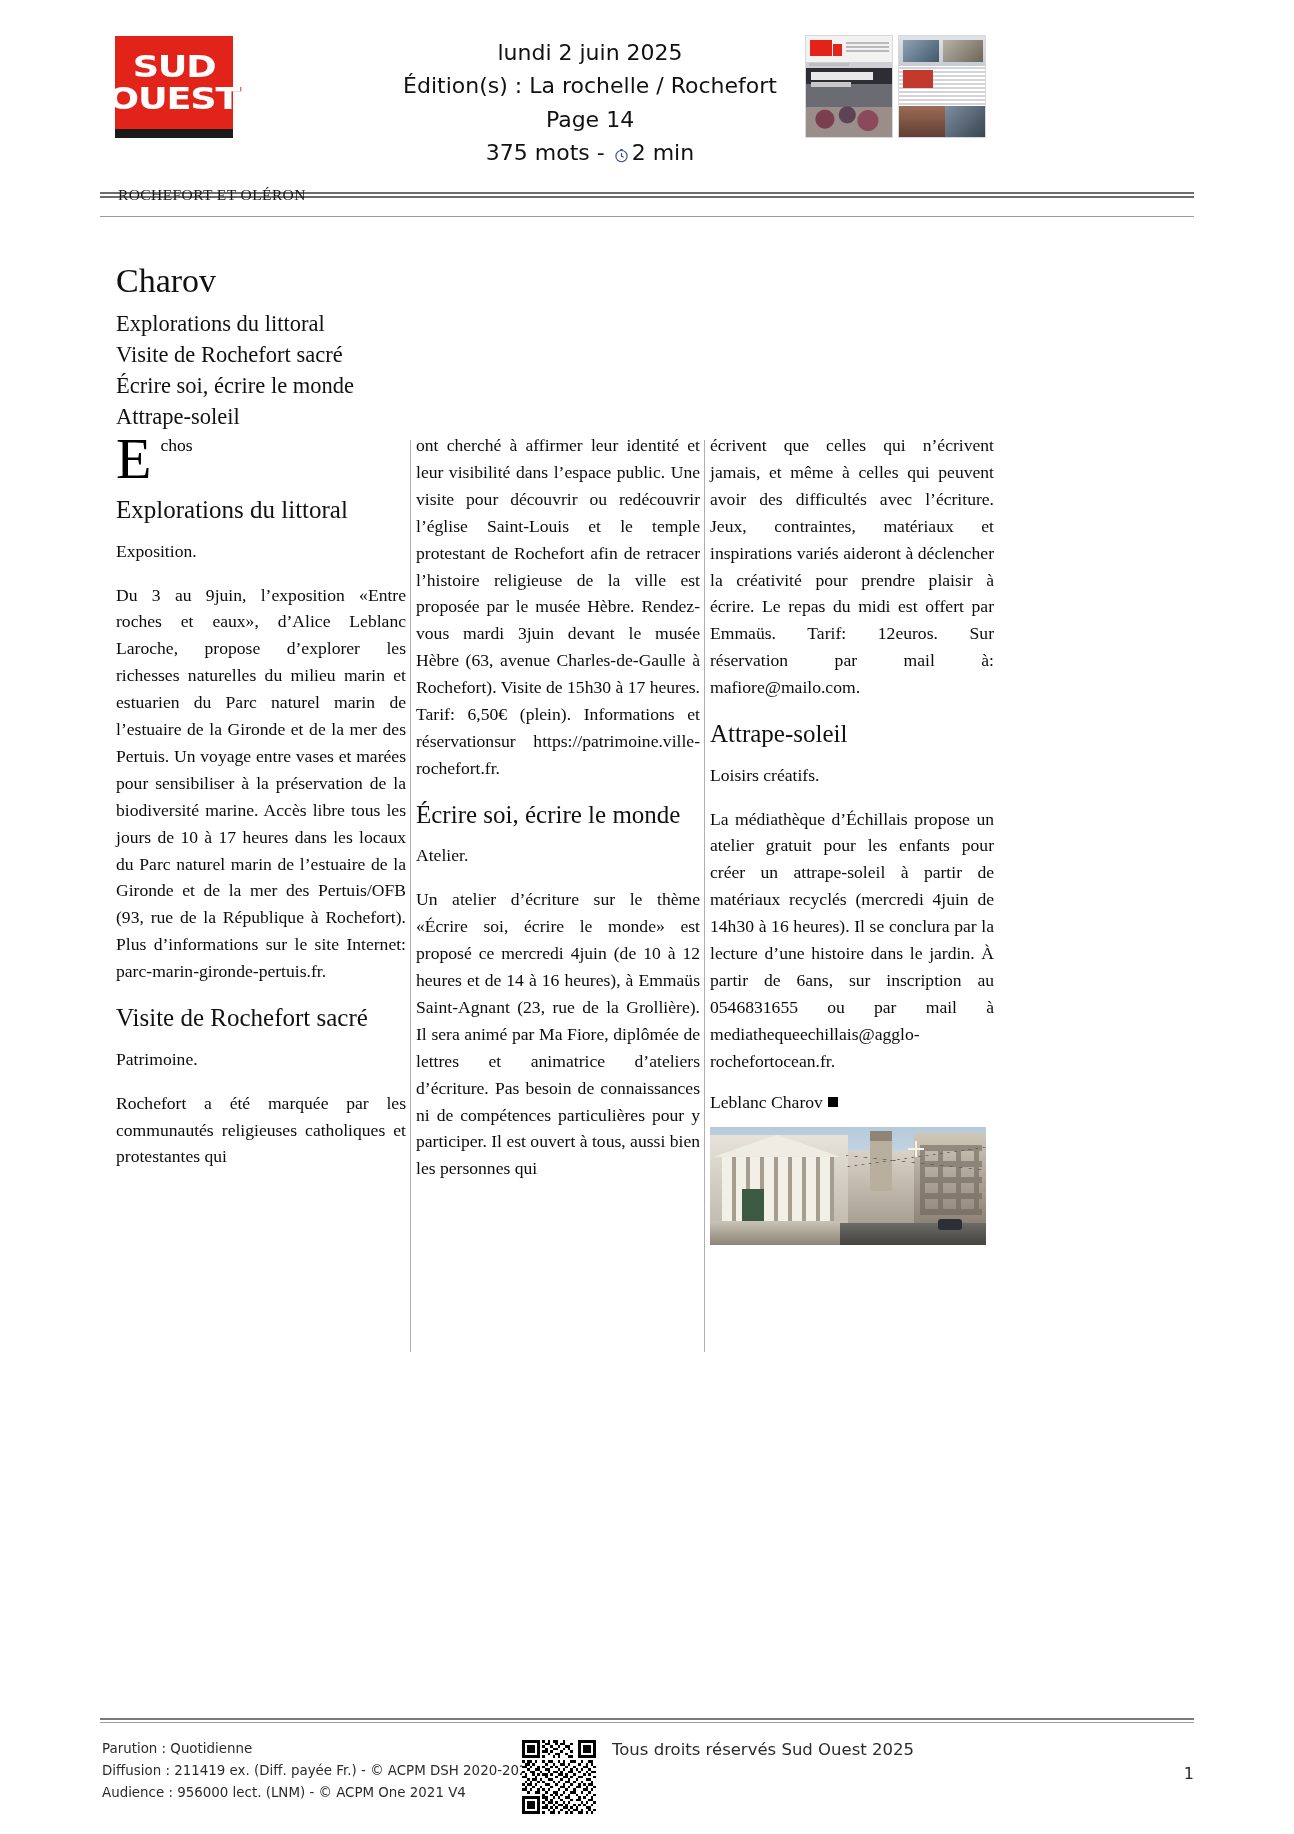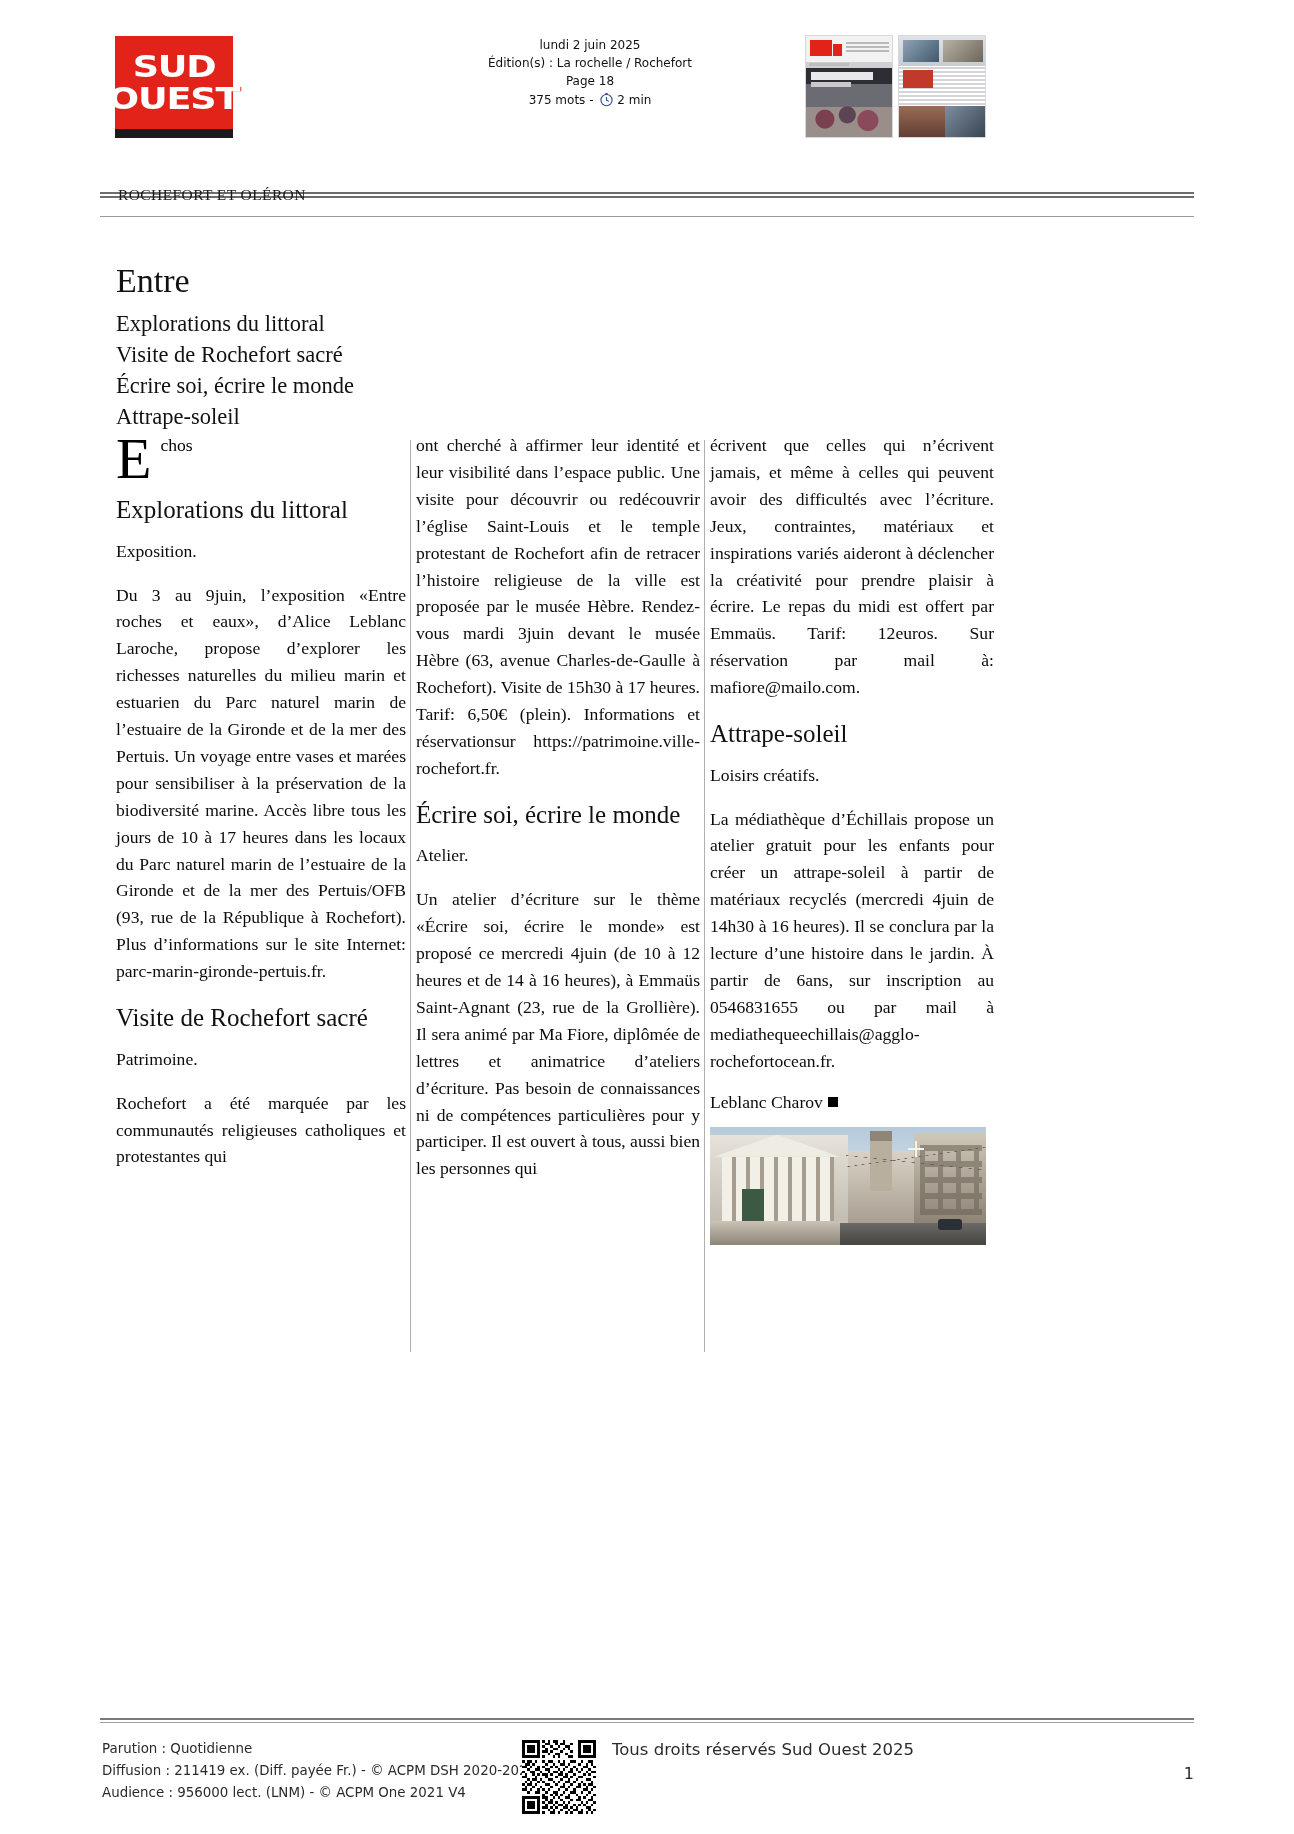--- a/index.html
+++ b/index.html
@@ -55,21 +55,21 @@
   }
   .logo-line.l2 { margin-top: 2px; }
 
   .header-meta {
     position: absolute;
     left: 280px;
     top: 8px;
     width: 420px;
     text-align: center;
     font-family: "DejaVu Sans", sans-serif;
-    font-size: 12px;
+    font-size: 22px;
     line-height: 1.52;
     color: #111;
   }
   .header-meta .row { white-space: nowrap; }
   .clock-icon {
     display: inline-block;
     vertical-align: -3px;
     width: 15px;
     height: 15px;
     margin: 0 3px 0 2px;
@@ -385,21 +385,21 @@
   <div class="header">
 
     <div class="logo">
       <div class="logo-line l1">SUD</div>
       <div class="logo-line l2">OUEST</div>
     </div>
 
     <div class="header-meta">
       <div class="row">lundi 2 juin 2025</div>
       <div class="row">Édition(s) : La rochelle / Rochefort</div>
-      <div class="row">Page 18</div>
+      <div class="row">Page 14</div>
       <div class="row">
         <span>375 mots - </span><span class="clock-icon"><svg viewBox="0 0 16 16" width="15" height="15">
             <circle cx="8" cy="8.6" r="6" fill="none" stroke="#2d4a8a" stroke-width="1.2"></circle>
             <path d="M8 5.2 V8.6 L10.4 10" fill="none" stroke="#2d4a8a" stroke-width="1.2"></path>
             <rect x="6.6" y="1.2" width="2.8" height="1.6" fill="#2d4a8a"></rect>
           </svg></span><span>2 min</span>
       </div>
     </div>
 
     <div class="thumbs">
@@ -423,21 +423,21 @@
         <div class="tb-bot2"></div>
       </div>
     </div>
   </div>
 
   <div class="sec-rule-top"></div>
   <div class="section-name">ROCHEFORT ET OLÉRON</div>
   <div class="sec-rule-bottom"></div>
 
   <div class="titleblock">
-    <h1 class="doc-title">Entre</h1>
+    <h1 class="doc-title">Charov</h1>
     <div class="subtitles">
       <div>Explorations du littoral</div>
       <div>Visite de Rochefort sacré</div>
       <div>Écrire soi, écrire le monde</div>
       <div>Attrape-soleil</div>
     </div>
   </div>
 
   <div class="columns">
 

